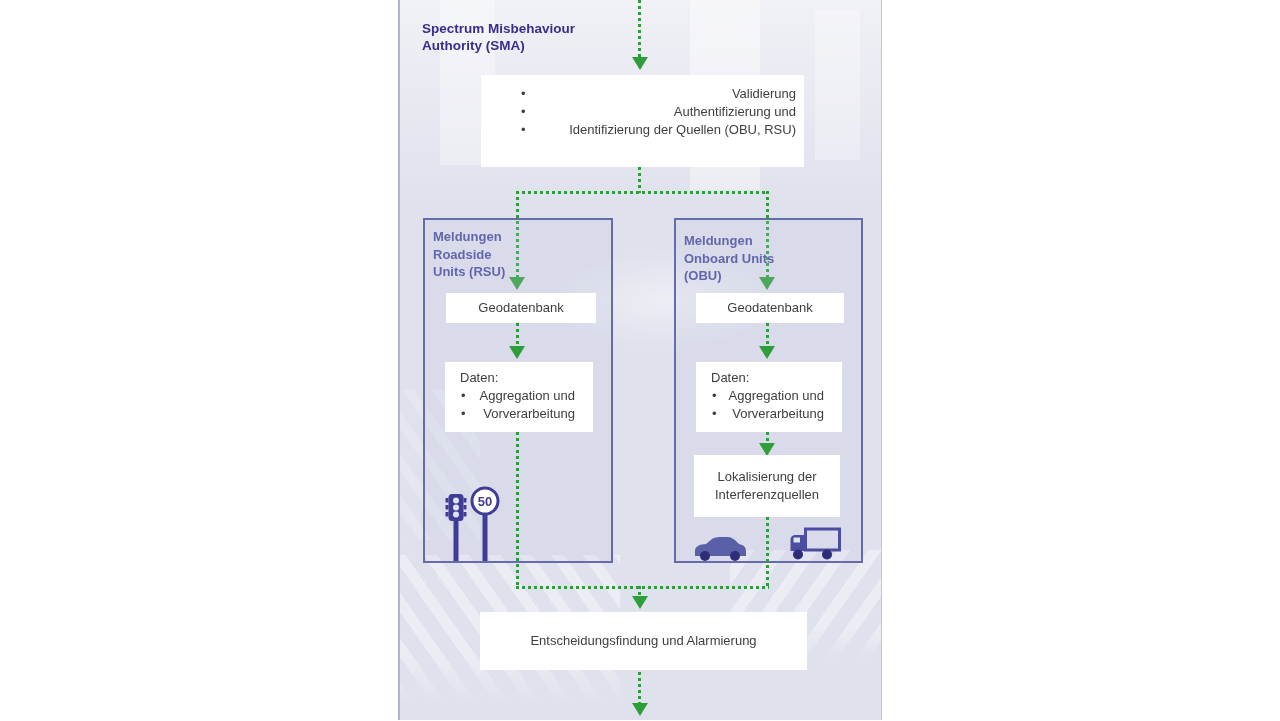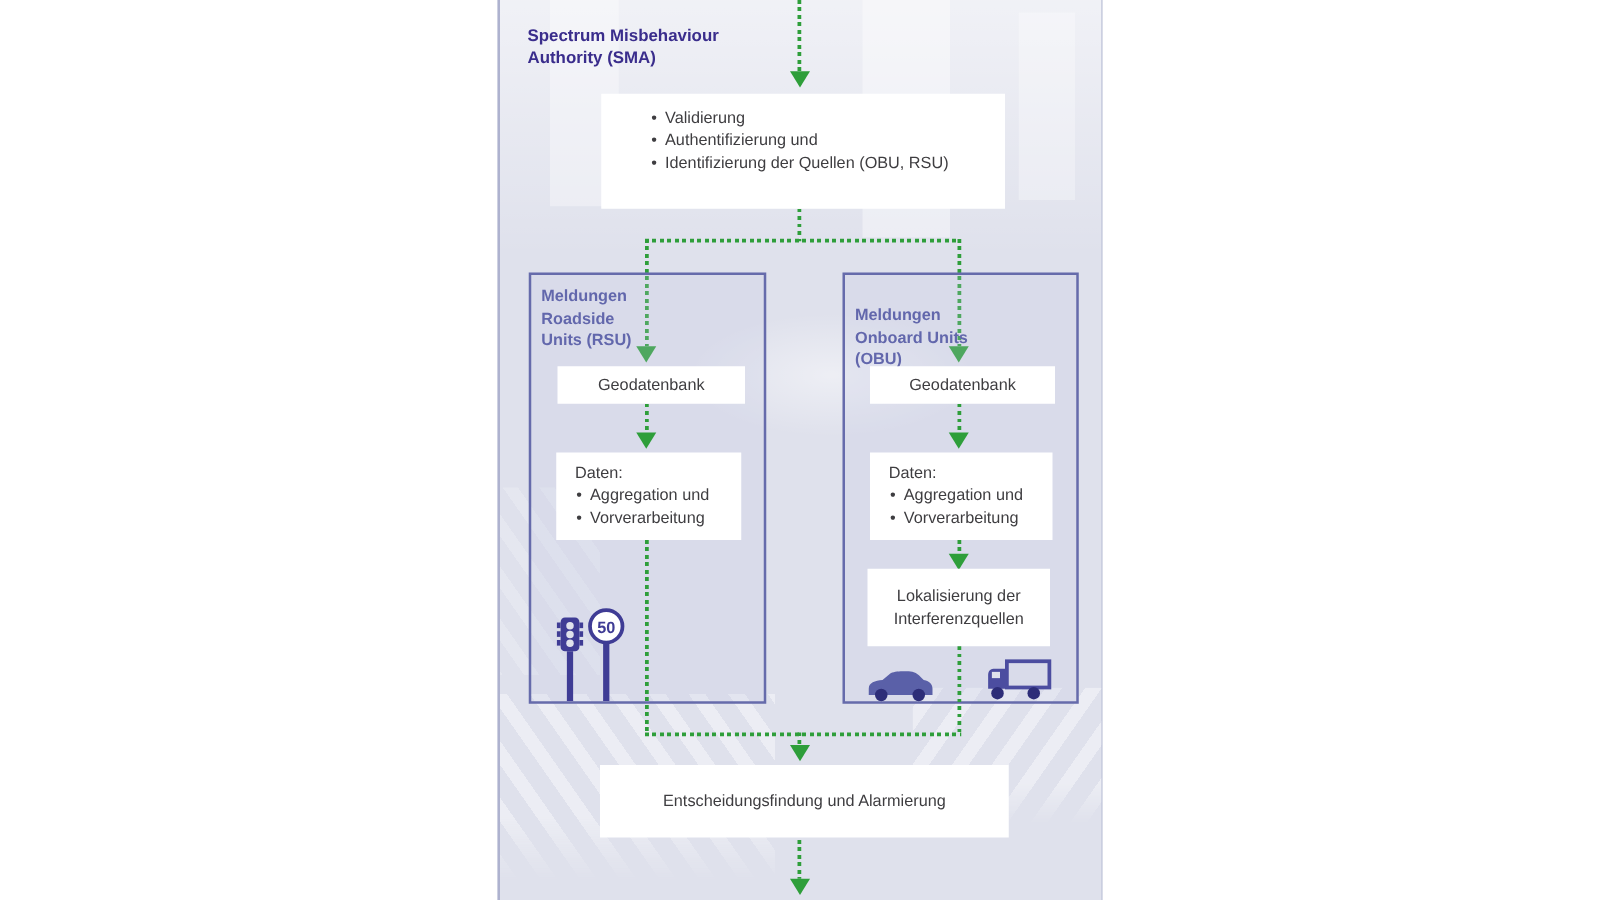--- a/index.html
+++ b/index.html
@@ -33,38 +33,38 @@
     background:repeating-linear-gradient(-55deg,rgba(255,255,255,.55) 0 11px,rgba(255,255,255,0) 11px 26px);
     -webkit-mask-image:linear-gradient(180deg,#000 70%,transparent);mask-image:linear-gradient(180deg,#000 70%,transparent);}
   .bg-stripes-ml{left:-10px;top:390px;width:90px;height:150px;opacity:.4;
     background:repeating-linear-gradient(55deg,rgba(255,255,255,.5) 0 10px,rgba(255,255,255,0) 10px 24px);}
   
   .layer{position:absolute;left:0;top:0;width:100%;height:100%;z-index:2;}
   .title{position:absolute;left:22px;top:20px;width:172px;
     color:var(--title-purple);font-size:13.5px;font-weight:700;line-height:17px;}
   .wbox{position:absolute;background:#fff;color:var(--box-text);font-size:13px;line-height:18px;}
   .wbox ul{margin:0;padding:0;list-style:none;}
-  .wbox li{position:relative;padding-left:12px;}
+  .wbox li{position:relative;padding-left:12px;text-align:right;}
   .wbox li::before{content:"\2022";position:absolute;left:1px;}
   .box-top{left:81px;top:75px;width:323px;height:92px;padding:10px 8px 8px 39px;}
   .box-center{display:flex;align-items:center;justify-content:center;text-align:center;}
   .geo-left{left:46px;top:293px;width:150px;height:30px;}
   .geo-right{left:296px;top:293px;width:148px;height:30px;}
   .daten{padding:7px 18px 6px 15px;}
   .daten-left{left:45px;top:362px;width:148px;height:70px;}
   .daten-right{left:296px;top:362px;width:146px;height:70px;}
   .lok-box{left:294px;top:455px;width:146px;height:62px;padding:4px;}
   .box-bottom{left:80px;top:612px;width:327px;height:58px;}
   .panel{position:absolute;border:2px solid var(--panel-border);background:rgba(196,200,227,.22);}
   .panel-left{left:23px;top:218px;width:190px;height:345px;}
   .panel-right{left:274px;top:218px;width:189px;height:345px;}
   .panel-label{position:absolute;width:92px;color:var(--label-purple);
     font-size:13px;font-weight:700;line-height:17.5px;}
   .label-left{left:33px;top:228px;}
-  .label-right{left:284px;top:243px;}
+  .label-right{left:284px;top:232px;}
   .dot-v{position:absolute;width:3px;
     background-image:repeating-linear-gradient(to bottom,var(--green) 0 3px,rgba(0,0,0,0) 3px 6px);}
   .dot-h{position:absolute;height:3px;
     background-image:repeating-linear-gradient(to right,var(--green) 0 3px,rgba(0,0,0,0) 3px 6px);}
   .ahead{position:absolute;width:0;height:0;
     border-left:8px solid transparent;border-right:8px solid transparent;
     border-top:13px solid var(--green);}
   .icon{position:absolute;}
 </style>
 </head>

